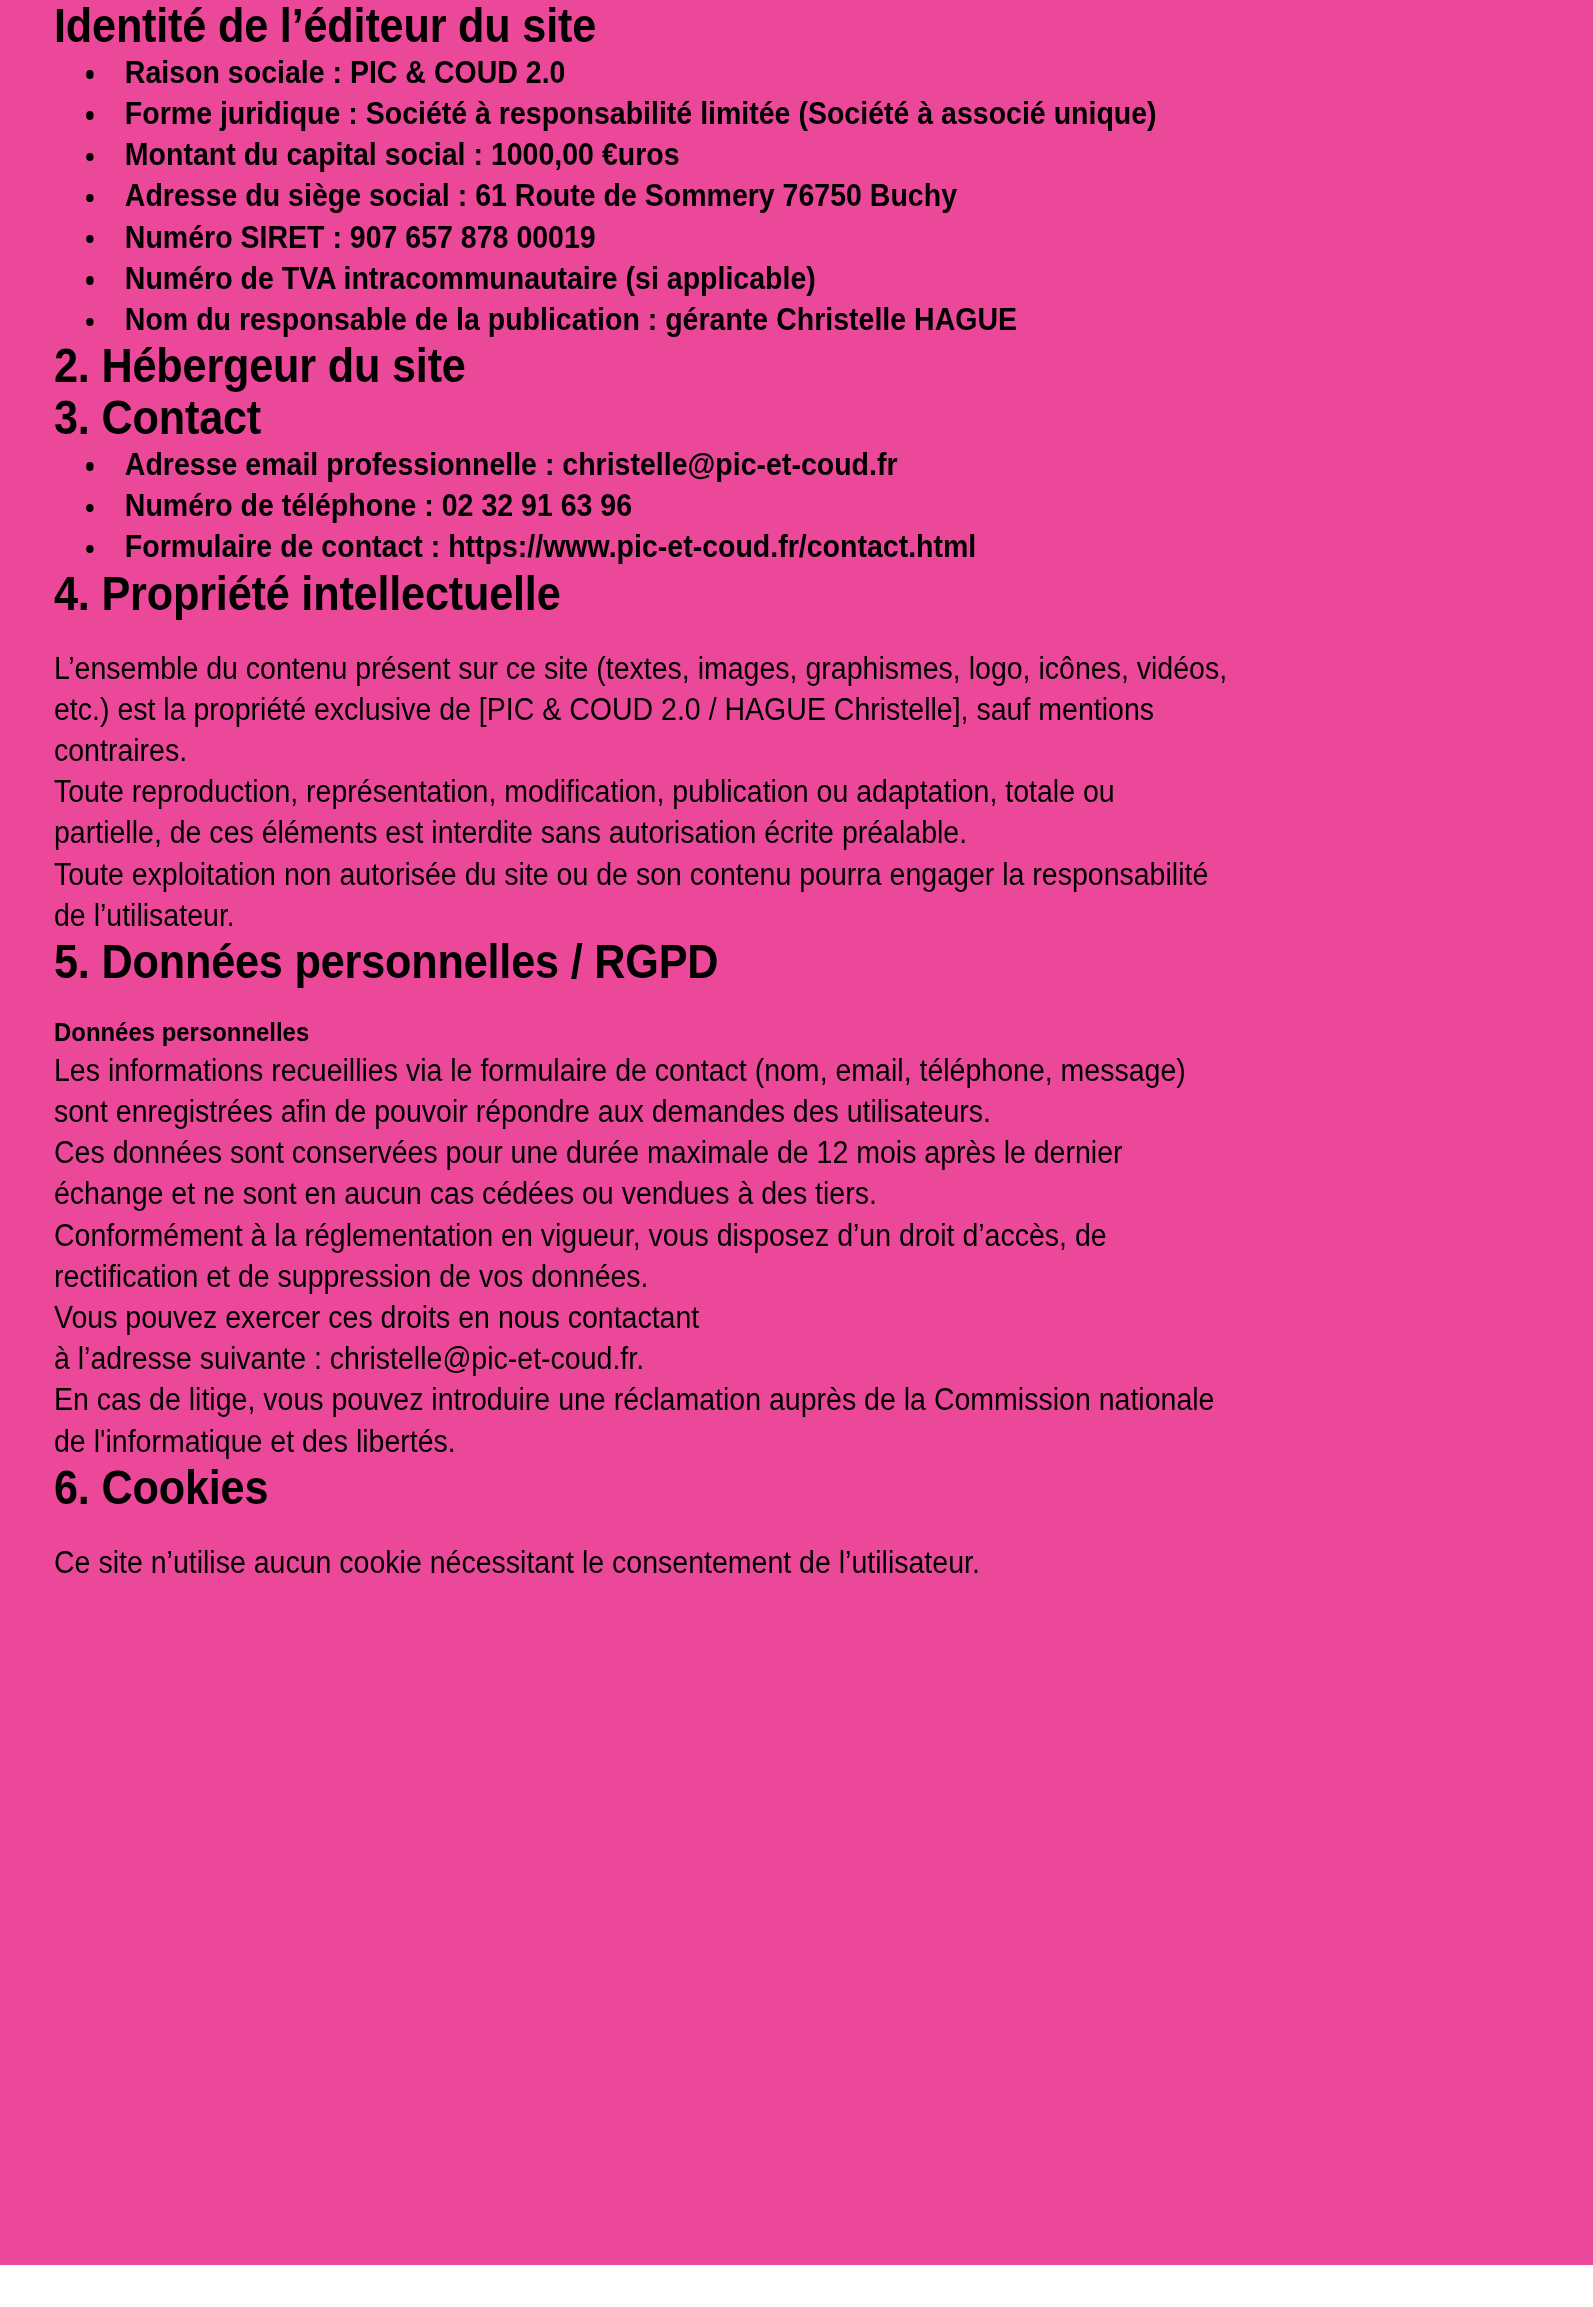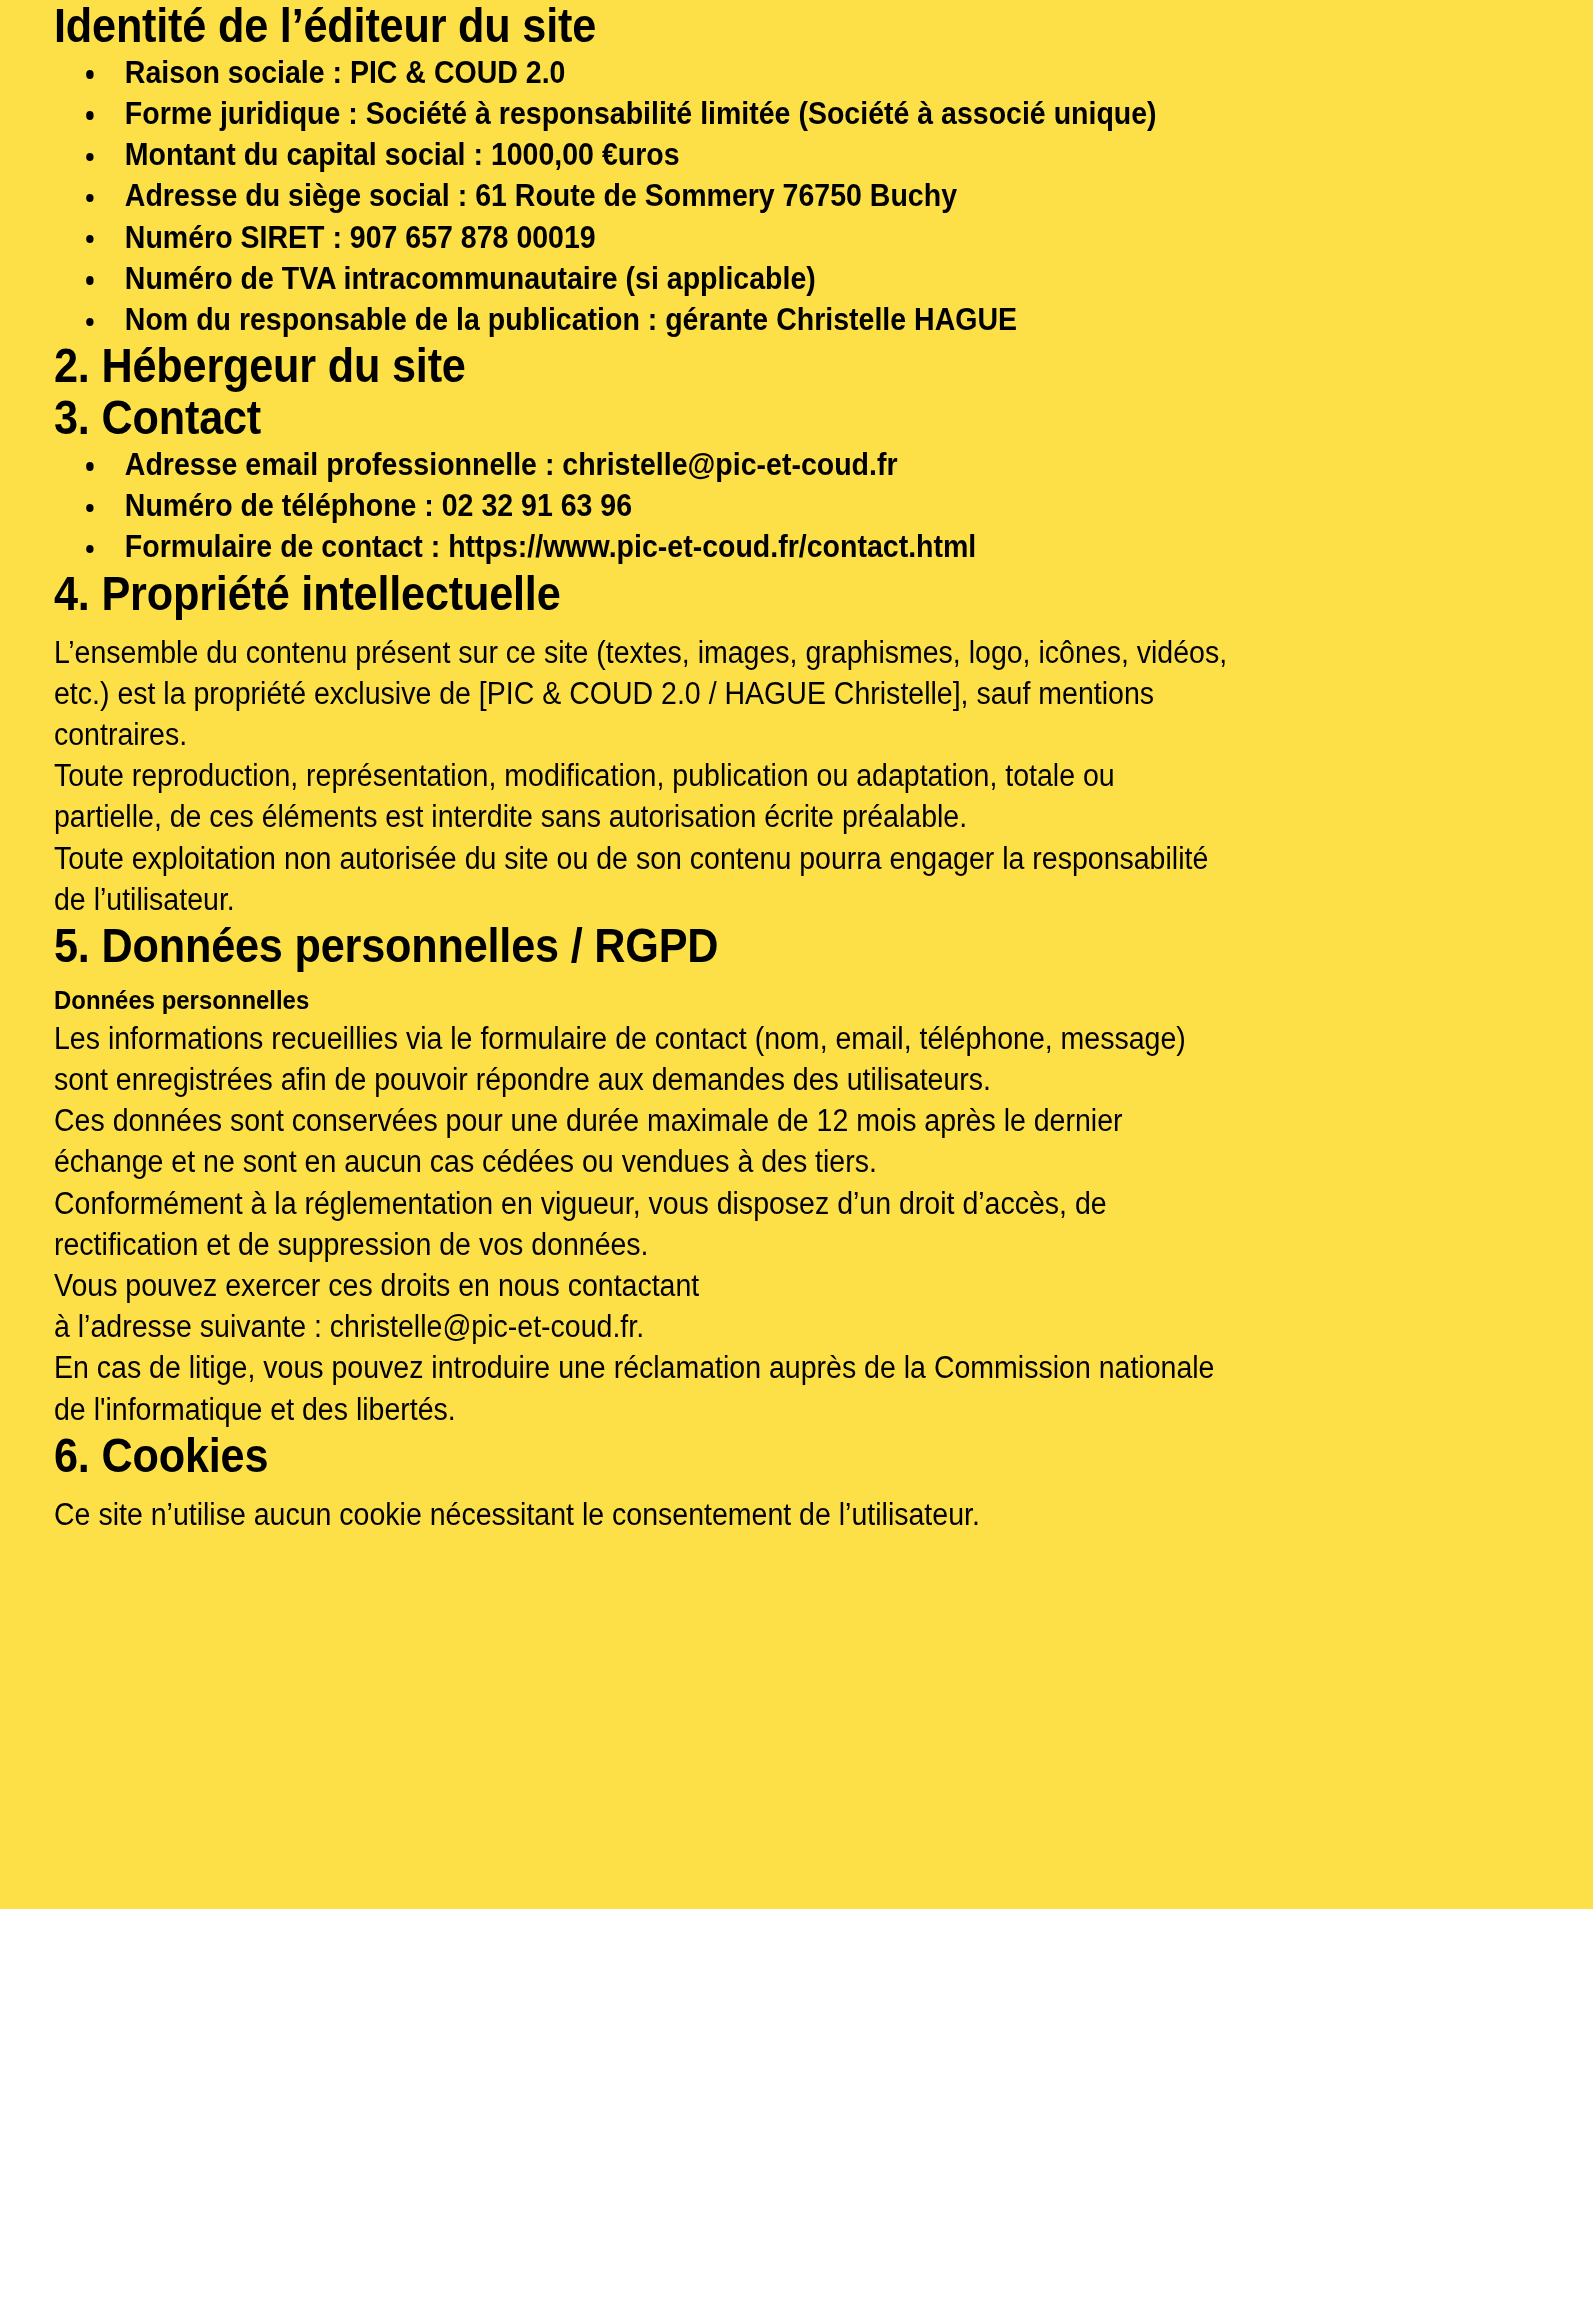--- a/index.html
+++ b/index.html
@@ -10,23 +10,23 @@
   body {
     width: 1593px;
     height: 2307px;
     font-family: "Liberation Sans", "DejaVu Sans", sans-serif;
     color: #000000;
     -webkit-font-smoothing: antialiased;
   }
   .page {
     box-sizing: border-box;
     width: 1593px;
-    height: 1909px;
+    height: 2265px;
     padding: 0px 54px 16px 54px;
-    background: #fde047;
+    background: #ec4899;
   }
   h1.section-title {
     font-size: 48px;
     font-weight: bold;
     line-height: 1.08;
     margin: 0;
     padding: 0;
     letter-spacing: -0.2px;
     transform: scaleX(0.90);
     transform-origin: left center;
@@ -69,21 +69,21 @@
   p.body-text {
     font-size: 31px;
     line-height: 1.33;
     margin: 0;
     padding: 0;
     transform: scaleX(0.92);
     transform-origin: left center;
     white-space: nowrap;
   }
   .para-block {
-    margin-top: 12px;
+    margin-top: 28px;
   }
   .subheading {
     font-size: 26px;
     font-weight: bold;
     line-height: 1.3;
     margin: 0;
     padding: 0;
     transform: scaleX(0.92);
     transform-origin: left center;
     white-space: nowrap;

